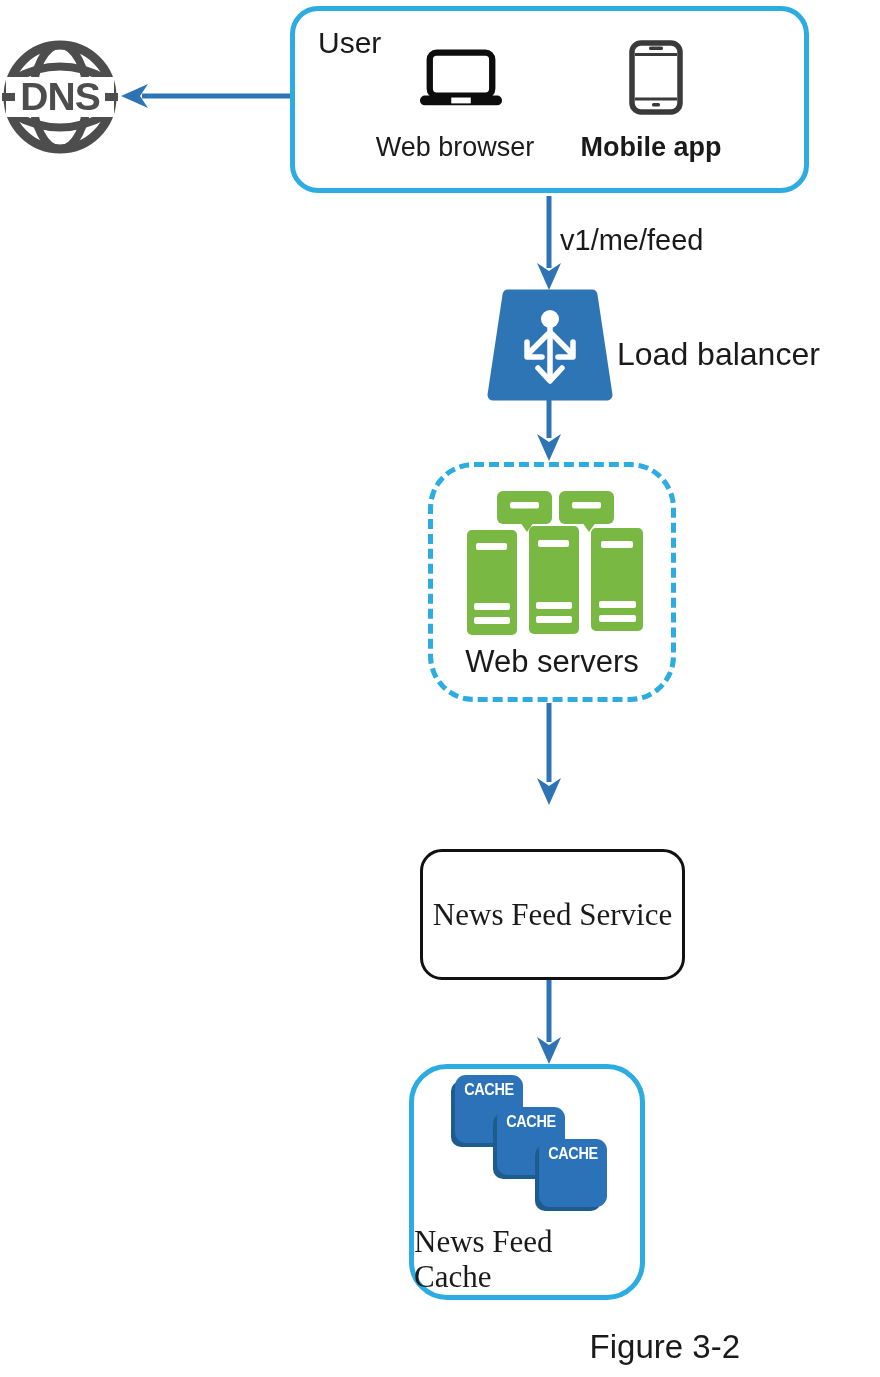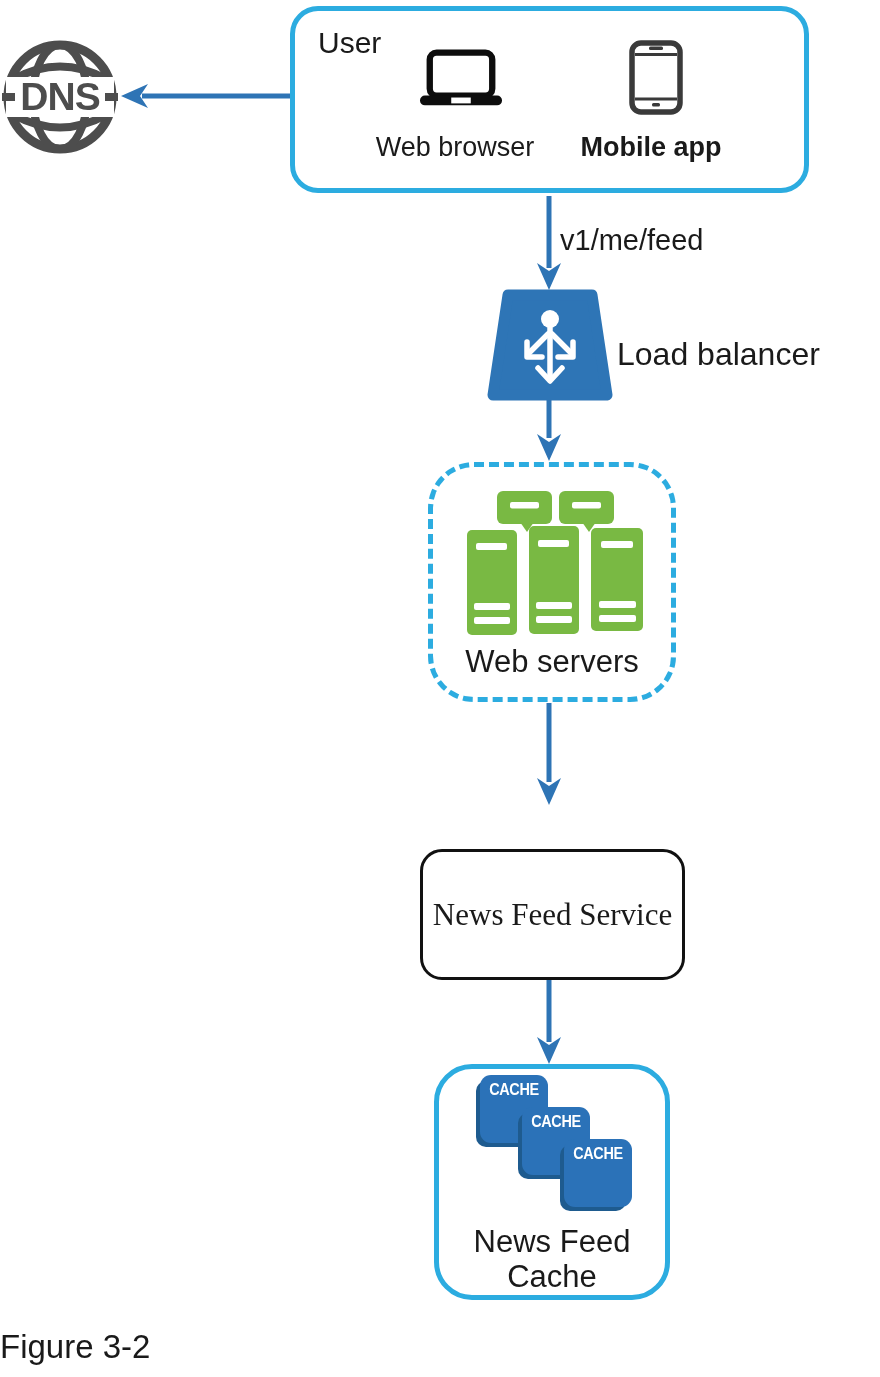--- a/index.html
+++ b/index.html
@@ -46,39 +46,39 @@
   
   #service-box{
     left:420px;top:807px;width:265px;height:131px;box-sizing:border-box;
     border:3px solid #111;border-radius:22px;background:#fff;
     display:flex;align-items:center;justify-content:center;margin-top:42px;
   }
   #service-label{font-family:"Liberation Serif", serif;font-size:31px;white-space:nowrap;}
 
   
   #cache-box{
-    left:434px;top:1064px;width:236px;height:236px;box-sizing:border-box;
+    left:409px;top:1064px;width:236px;height:236px;box-sizing:border-box;
     border:5px solid #2cace0;border-radius:38px;background:#fff;
   }
   .cache-square{
     position:absolute;width:68px;height:68px;border-radius:11px;
     background:#2b72b8;box-shadow:-5px 5px 0 -1px #1e5b8f;
     display:flex;justify-content:center;
   }
   .cache-badge{
     margin-top:5px;color:#ffffff;font-weight:bold;font-size:17px;
     transform:scaleX(.85);letter-spacing:-.5px;
   }
   #cache-sq1{left:41px;top:6px;z-index:1;}
   #cache-sq2{left:83px;top:38px;z-index:2;}
   #cache-sq3{left:125px;top:70px;z-index:3;}
-  #cache-label{left:0;top:155px;width:226px;text-align:center;font-size:31px;line-height:35px;}
-
-  
-  #figure-caption{left:0;top:1328px;width:740px;text-align:left;font-size:33px;}
+  #cache-label{left:0;top:155px;width:226px;font-size:31px;line-height:35px;font-family:Liberation Serif, serif;}
+
+  
+  #figure-caption{left:0;top:1328px;width:740px;text-align:right;font-size:33px;}
 </style>
 </head>
 <body>
 
 <div id="canvas">
 
   <svg id="connectors" viewBox="0 0 880 1377">
     <g stroke="#2e74b5" fill="#2e74b5">
       <line x1="292" y1="96" x2="142" y2="96" stroke-width="5"></line>
       <polygon points="121,96 148,84 140,96 148,108" stroke="none"></polygon>

